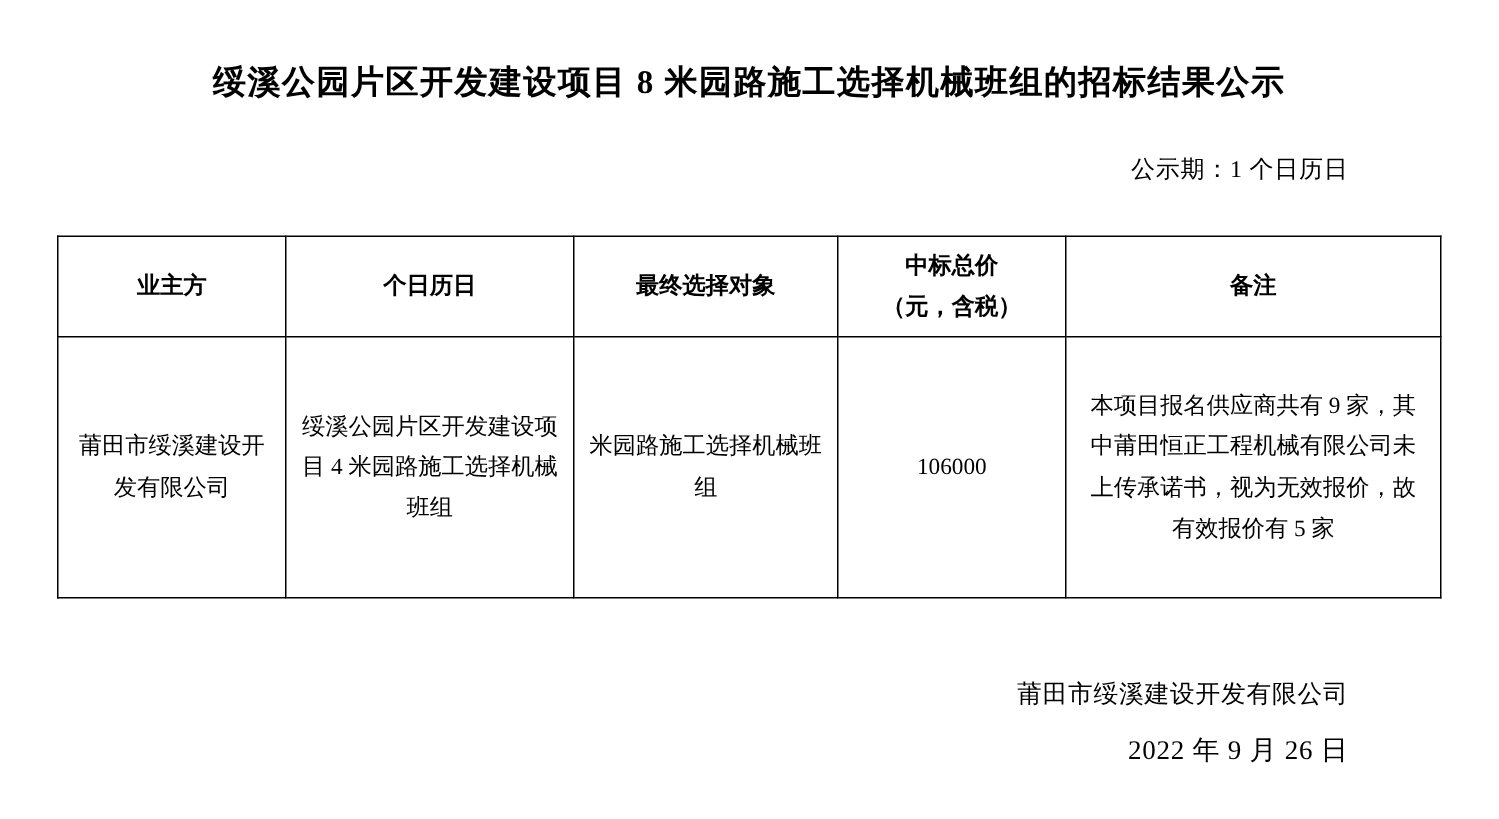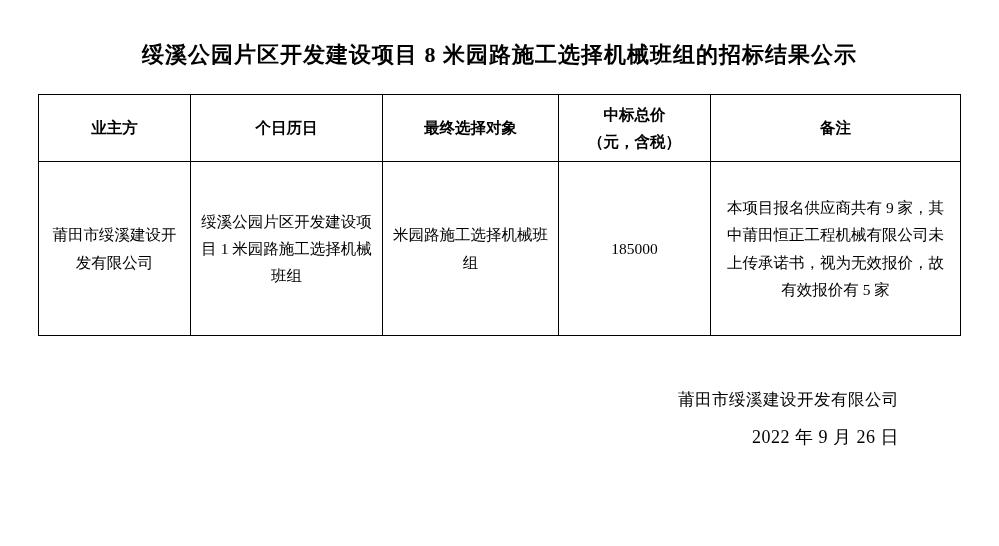--- a/index.html
+++ b/index.html
@@ -101,20 +101,21 @@
     letter-spacing: 0.5px;
   }
 </style>
 </head>
 <body>
 
 <div class="page">
 
   <div class="doc-title">绥溪公园片区开发建设项目 8 米园路施工选择机械班组的招标结果公示</div>
 
+  <div class="notice-period">公示期：1 个日历日</div>
 
   <table class="result-table">
     <colgroup>
       <col class="col-owner">
       <col class="col-project">
       <col class="col-winner">
       <col class="col-price">
       <col class="col-remark">
     </colgroup>
     <thead>
@@ -125,23 +126,23 @@
         <th class="th-two-line">
           <div>中标总价</div>
           <div>（元，含税）</div>
         </th>
         <th>备注</th>
       </tr>
     </thead>
     <tbody>
       <tr>
         <td class="cell-justify">莆田市绥溪建设开发有限公司</td>
-        <td class="cell-justify">绥溪公园片区开发建设项目 1 米园路施工选择机械班组</td>
+        <td class="cell-justify">绥溪公园片区开发建设项目 4 米园路施工选择机械班组</td>
         <td class="cell-justify">米园路施工选择机械班组</td>
-        <td>185000</td>
+        <td>106000</td>
         <td class="cell-justify">本项目报名供应商共有 9 家，其中莆田恒正工程机械有限公司未上传承诺书，视为无效报价，故有效报价有 5 家</td>
       </tr>
     </tbody>
   </table>
 
 
   <div class="signature">莆田市绥溪建设开发有限公司</div>
   <div class="sig-date">2022 年  9 月  26 日</div>
 
 </div>

